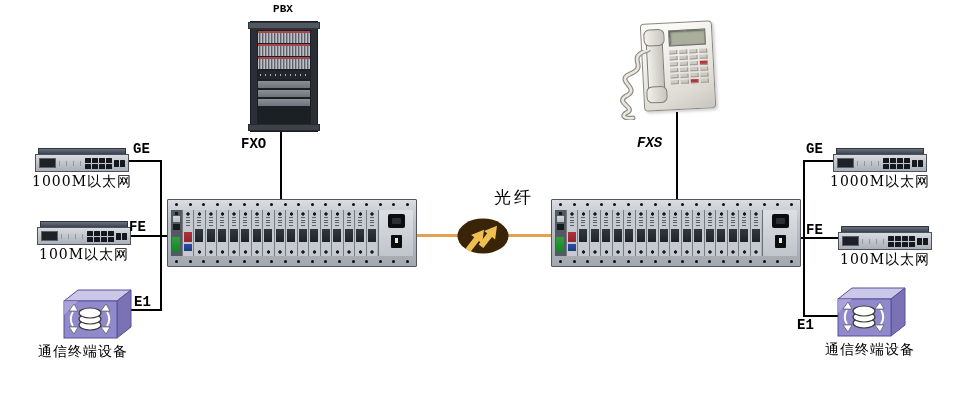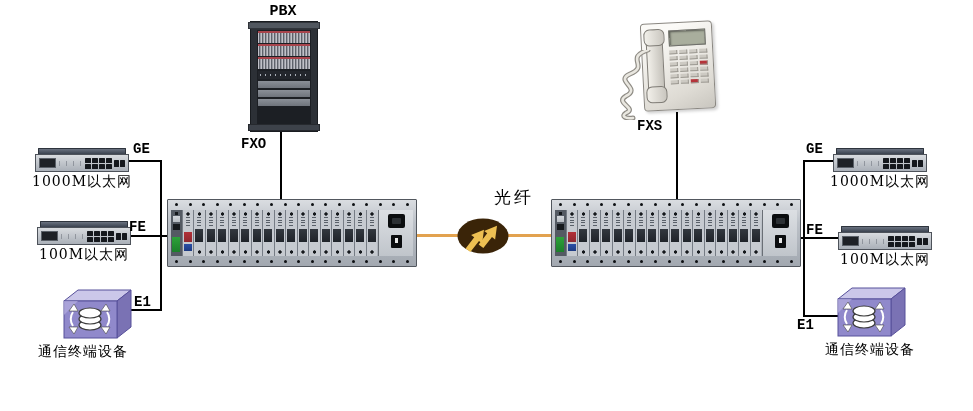--- a/index.html
+++ b/index.html
@@ -123,21 +123,21 @@
 
   <svg class="abs" style="left:457px;top:218px;" width="52" height="36" viewBox="0 0 52 36">
     <ellipse cx="26" cy="18" rx="25.5" ry="17.5" style="fill:var(--fiber_icon_bg,#3a2408)"></ellipse>
     <g style="fill:var(--fiber_icon_arrow,#eec052)">
       <path transform="translate(19,22) rotate(38)" d="M0,-13 L7,-1 L3,-1 L3,13 L-3,13 L-3,-1 L-7,-1 Z"></path>
       <path transform="translate(32,18) rotate(38)" d="M0,-13 L7,-1 L3,-1 L3,13 L-3,13 L-3,-1 L-7,-1 Z"></path>
     </g>
   </svg>
   <div class="abs fiber-label" style="left:484px;top:186px;width:60px;text-align:center;">光纤</div>
 
-  <div class="abs port-label" style="left:256px;top:3px;width:54px;text-align:center;font-size:15px;">PBX</div>
+  <div class="abs port-label" style="left:256px;top:3px;width:54px;text-align:center;font-size:11px;">PBX</div>
   <div class="abs rack" style="left:250px;top:21px;width:66px;height:109px;">
     <div class="rack-cap"></div>
     <div class="rack-inner">
       <div class="slot-row"></div>
       <div class="slot-row"></div>
       <div class="slot-row"></div>
       <div class="ctrl-row"></div>
       <div class="blank-row"></div>
       <div class="blank-row"></div>
       <div class="blank-row"></div>
@@ -175,21 +175,21 @@
           <div class="key"></div>
           <div class="key"></div>
           <div class="key"></div>
         </div>
     </div>
     <svg class="cordsvg" width="36" height="70" viewBox="0 0 36 70">
       <path d="M30,0 C6,8 32,16 12,24 C-4,31 24,38 8,46 C-4,53 20,58 8,63 C3,66 7,69 15,68" fill="none" stroke="#8f8c85" stroke-width="5" stroke-linecap="round"></path>
       <path d="M30,0 C6,8 32,16 12,24 C-4,31 24,38 8,46 C-4,53 20,58 8,63 C3,66 7,69 15,68" fill="none" stroke="#e9e7e0" stroke-width="2.6" stroke-linecap="round"></path>
     </svg>
   </div>
-  <div class="abs port-label" style="left:637px;top:118px;">FXS</div>
+  <div class="abs port-label" style="left:637px;top:135px;font-style:italic;">FXS</div>
 
   <div class="abs chassis" style="left:167px;top:199px;width:248px;height:66px;">
     <div class="rail top">
         <div class="screw"></div>
         <div class="screw"></div>
         <div class="screw"></div>
         <div class="screw"></div>
         <div class="screw"></div>
         <div class="screw"></div>
         <div class="screw"></div>

